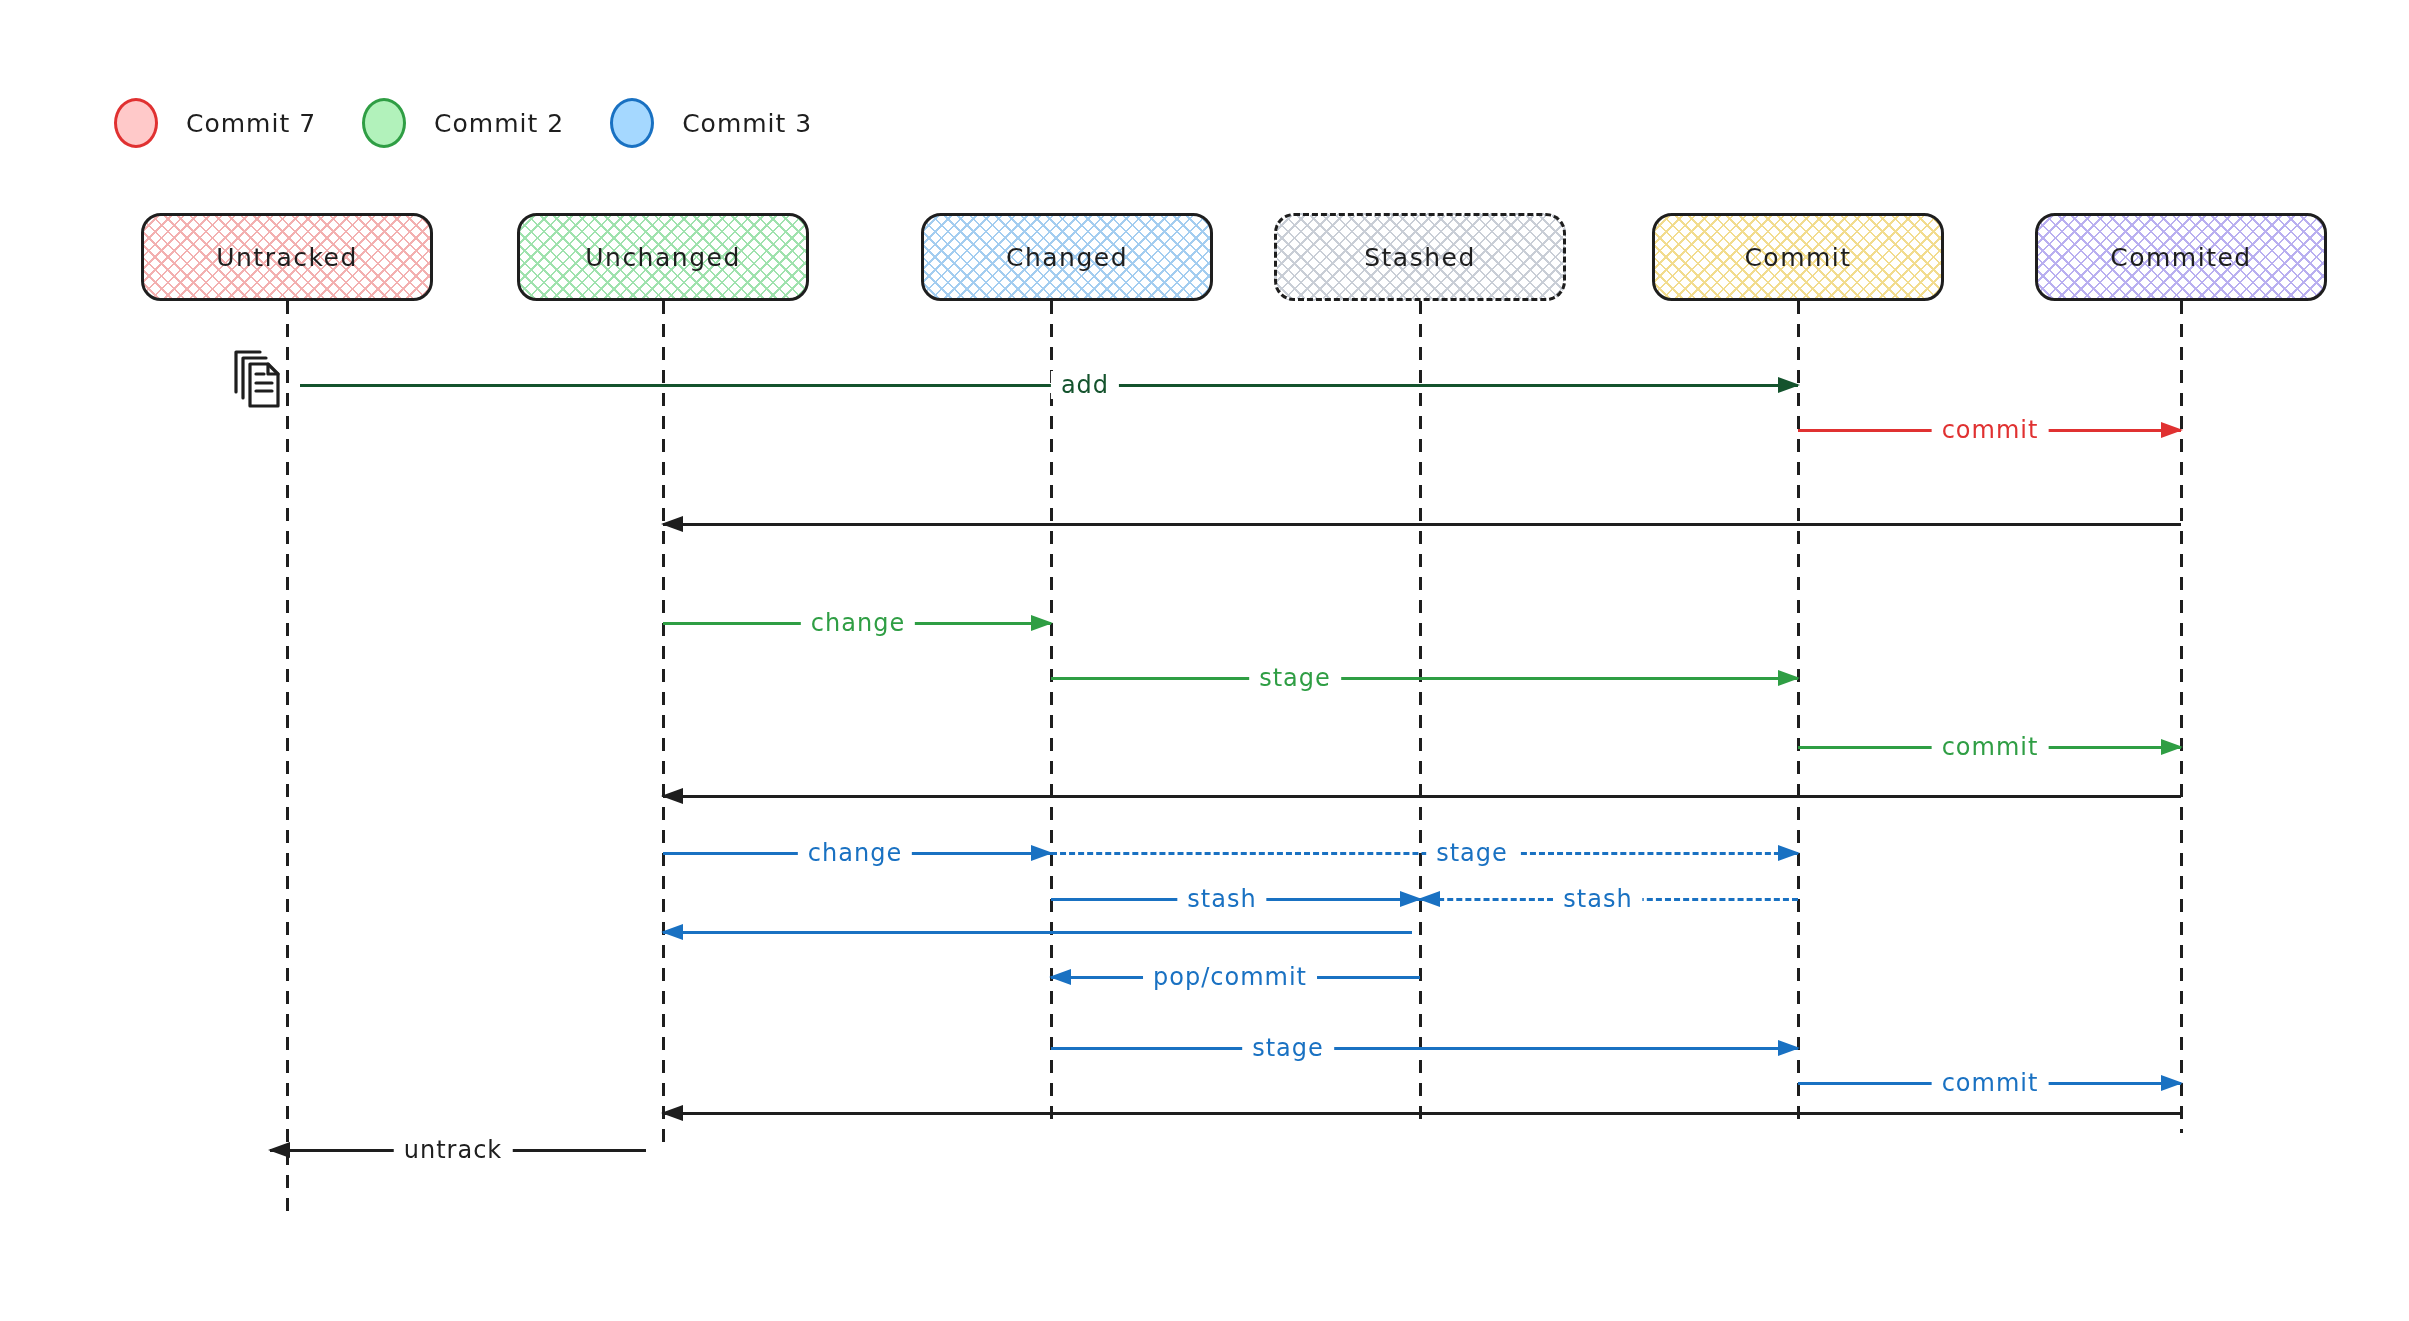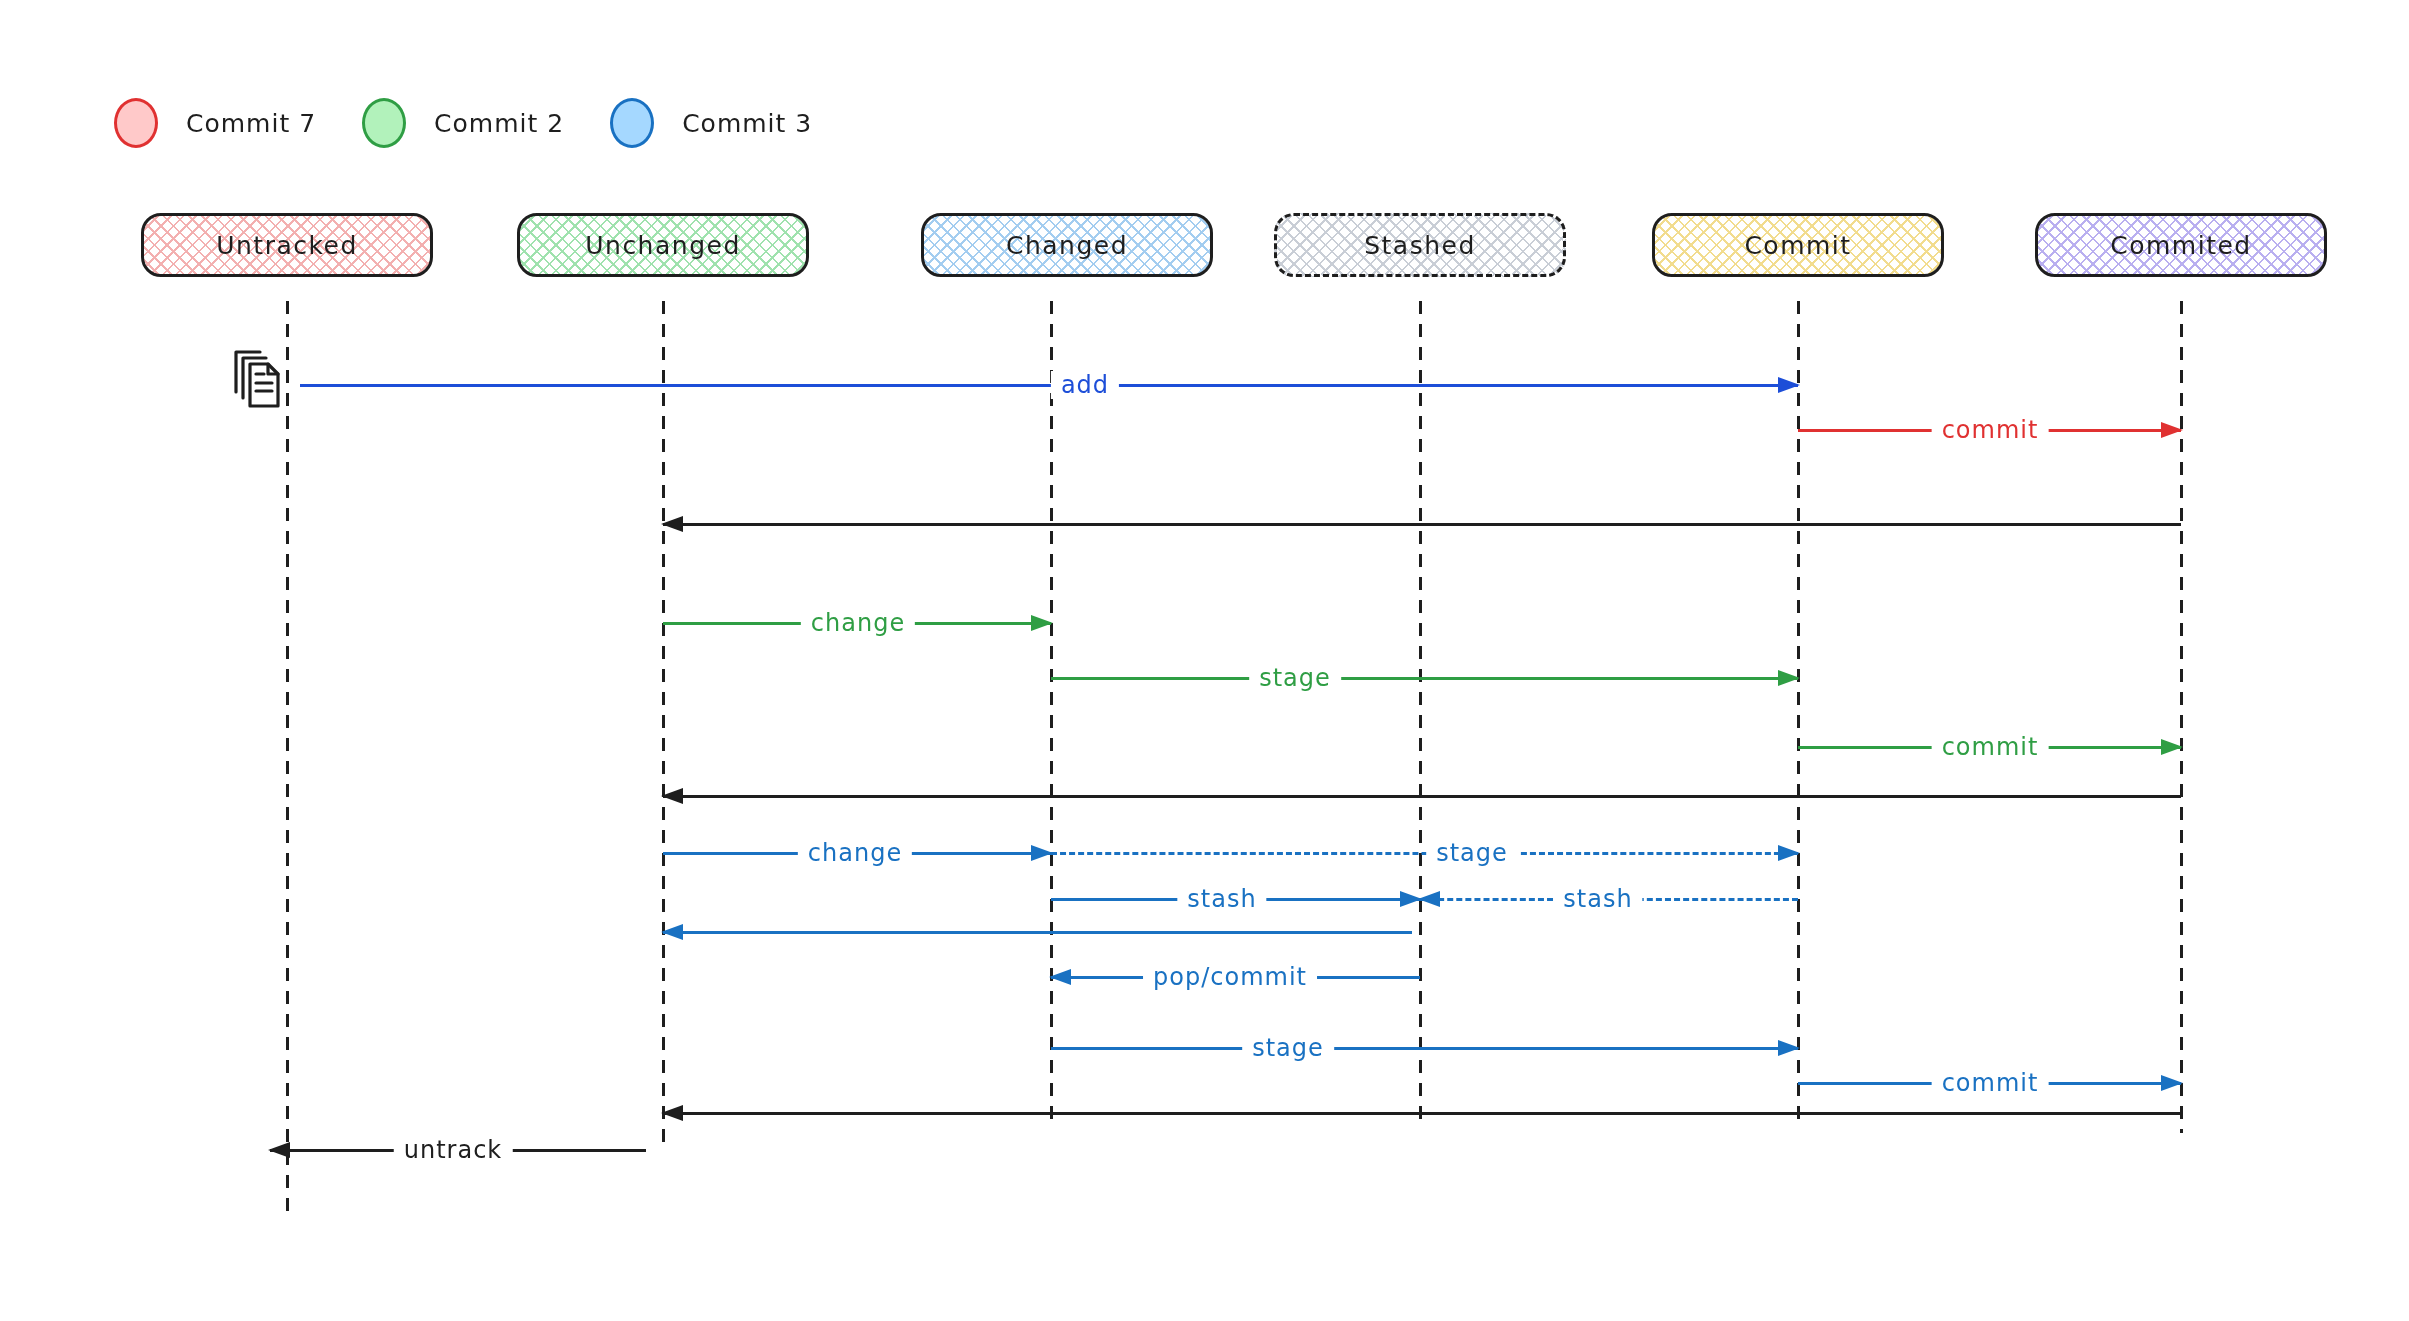--- a/index.html
+++ b/index.html
@@ -7,21 +7,21 @@
     position:relative;width:2409px;height:1321px;background:#ffffff;
     font-family:"DejaVu Sans",sans-serif;color:#1e1e1e;overflow:hidden;
   }
   
   .legend{position:absolute;left:114px;top:98px;display:flex;align-items:center;gap:46px;}
   .legend-item{display:flex;align-items:center;gap:28px;}
   .legend-swatch{width:44px;height:50px;border-radius:50%;border:3px solid;box-sizing:border-box;}
   .legend-label{font-size:25px;letter-spacing:1px;font-weight:500;}
   
   .state-box{
-    position:absolute;top:213px;width:292px;height:64px;box-sizing:border-box;
+    position:absolute;top:213px;width:292px;height:88px;box-sizing:border-box;
     border:3px solid #1e1e1e;border-radius:20px;
     display:flex;align-items:center;justify-content:center;
     font-size:25px;letter-spacing:1.5px;background-color:#fff;
   }
   .state-box.dashed{border-style:dashed;}
   
   .lifeline{
     position:absolute;width:3px;
     background-image:repeating-linear-gradient(180deg,#1e1e1e 0 13px,transparent 13px 23px);
   }
@@ -79,21 +79,21 @@
     </div>
   <div id="lifelines">
       <div class="lifeline" style="left: 285.5px; top: 301px; height: 914px;"></div>
       <div class="lifeline" style="left: 661.5px; top: 301px; height: 851px;"></div>
       <div class="lifeline" style="left: 1049.5px; top: 301px; height: 826px;"></div>
       <div class="lifeline" style="left: 1418.5px; top: 301px; height: 826px;"></div>
       <div class="lifeline" style="left: 1796.5px; top: 301px; height: 826px;"></div>
       <div class="lifeline" style="left: 2179.5px; top: 301px; height: 832px;"></div>
     </div>
   <div id="arrows">
-      <div class="arrow" style="left: 300px; top: 383.5px; width: 1498px; color: #1d4ed8;">
+      <div class="arrow" style="left: 300px; top: 383.5px; width: 1498px; color: #14532d;">
         <div class="head right"></div>
         <div class="arrow-label" style="left: 785px;">add</div>
       </div>
       <div class="arrow" style="left: 1798px; top: 428.5px; width: 383px; color: rgb(224, 49, 49);">
         <div class="head right"></div>
         <div class="arrow-label" style="left: 192px;">commit</div>
       </div>
       <div class="arrow" style="left: 663px; top: 522.5px; width: 1518px; color: rgb(30, 30, 30);">
         <div class="head left"></div>
       </div>

